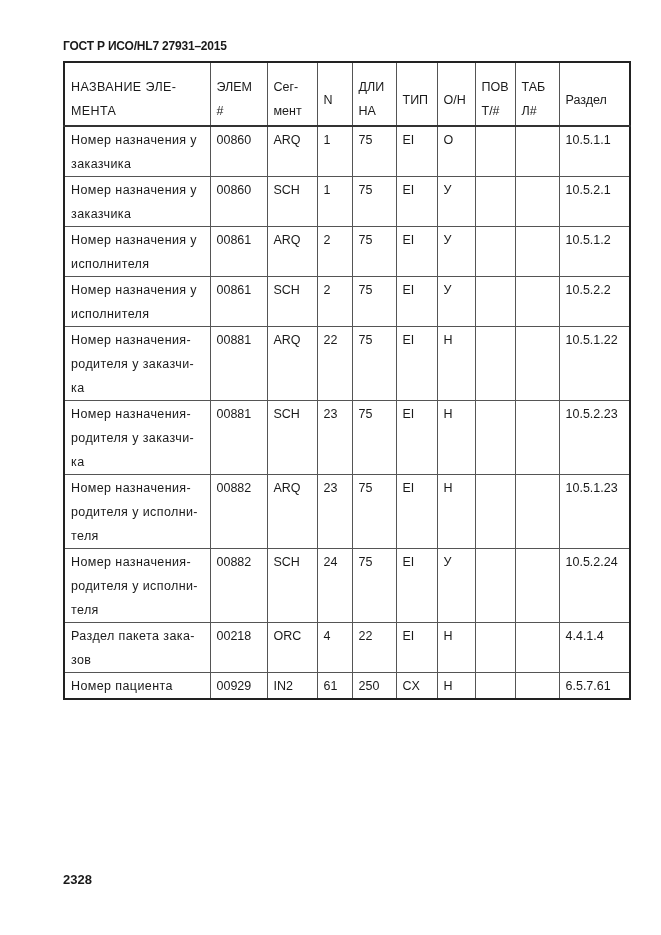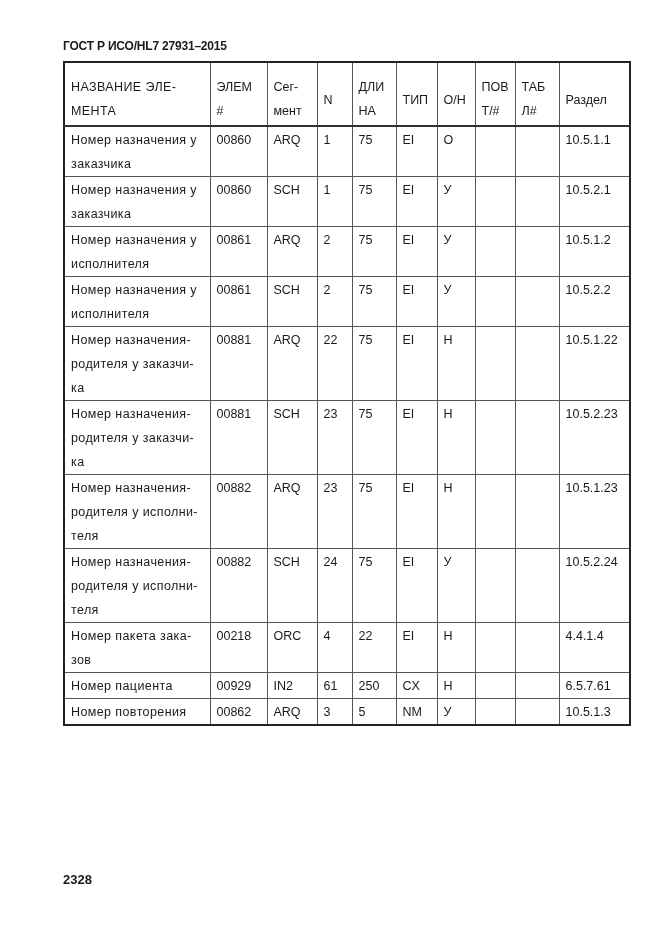--- a/index.html
+++ b/index.html
@@ -139,21 +139,21 @@
         <td>SCH</td>
         <td>24</td>
         <td>75</td>
         <td>EI</td>
         <td>У</td>
         <td></td>
         <td></td>
         <td>10.5.2.24</td>
       </tr>
       <tr class="r2">
-        <td class="name-cell">Номер пакета зака-зов</td>
+        <td class="name-cell">Раздел пакета зака-зов</td>
         <td>00218</td>
         <td>ORC</td>
         <td>4</td>
         <td>22</td>
         <td>EI</td>
         <td>Н</td>
         <td></td>
         <td></td>
         <td>4.4.1.4</td>
       </tr>
@@ -162,28 +162,16 @@
         <td>00929</td>
         <td>IN2</td>
         <td>61</td>
         <td>250</td>
         <td>CX</td>
         <td>Н</td>
         <td></td>
         <td></td>
         <td>6.5.7.61</td>
       </tr>
-      <tr class="r1 lastrow">
-        <td class="name-cell">Номер повторения</td>
-        <td>00862</td>
-        <td>ARQ</td>
-        <td>3</td>
-        <td>5</td>
-        <td>NM</td>
-        <td>У</td>
-        <td></td>
-        <td></td>
-        <td>10.5.1.3</td>
-      </tr>
     </tbody>
 </table>
 
 <div class="page-number">2328</div>
 
 </body></html>

